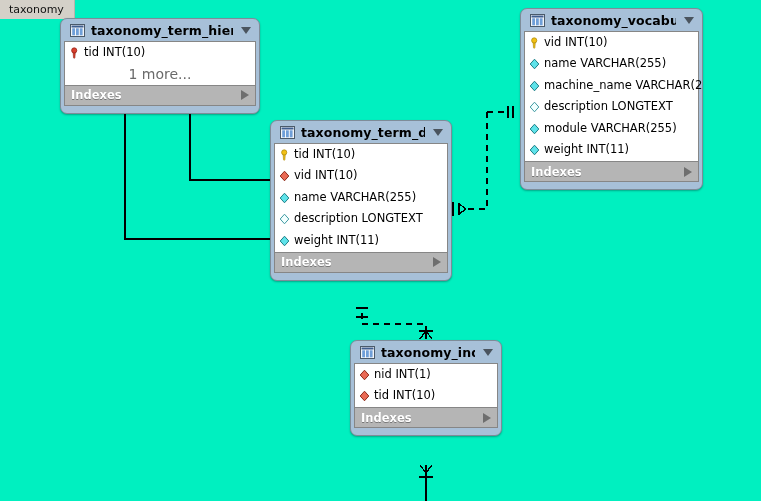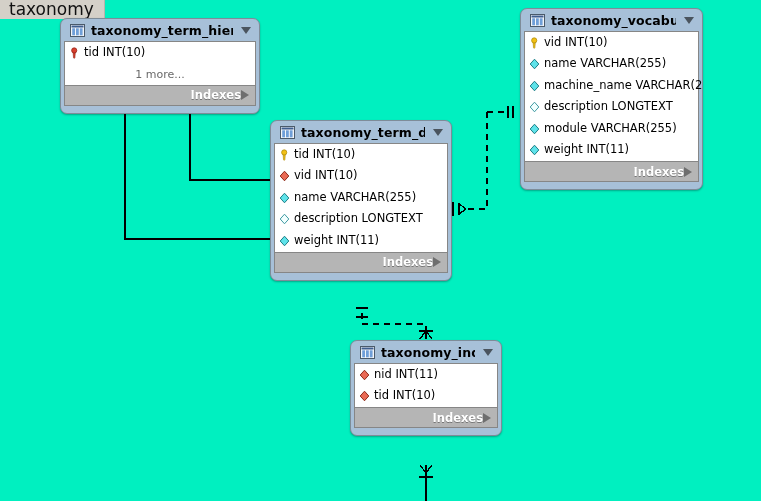--- a/index.html
+++ b/index.html
@@ -30,21 +30,21 @@
     height: 19px;
     background: #00f0c0;
   }
   .tab {
     position: absolute;
     left: 0; top: 0;
     height: 19px;
     padding: 0 10px 0 9px;
     background: #d4d0c8;
     color: #111;
-    font-size: 17px;
+    font-size: 11px;
     line-height: 19px;
     white-space: nowrap;
     border-right: 1px solid #b8b4ad;
   }
   
   #wires {
     position: absolute;
     left: 0; top: 0;
     width: 761px;
     height: 501px;
@@ -105,31 +105,31 @@
     padding-left: 4px;
     font-size: 11.5px;
     color: #000;
     white-space: nowrap;
   }
   .col .cname { line-height: 1; padding-bottom: 1px; }
   .more {
     height: 21px;
     line-height: 21px;
     text-align: center;
-    font-size: 11px;
+    font-size: 14px;
     color: #6a6a6a;
   }
   .idx {
     height: 21px;
     background: #b5b5b5;
     border: 1px solid #868686;
     box-sizing: border-box;
     display: flex;
     align-items: center;
-    justify-content: flex-end;
+    justify-content: space-between;
     padding: 0 6px 0 6px;
     color: #ffffff;
     font-weight: bold;
     font-size: 11.5px;
     text-shadow: 0 1px 0 rgba(0,0,0,.35);
   }
   .idx .arrow {
     width: 0; height: 0;
     border-top: 5px solid transparent;
     border-bottom: 5px solid transparent;
@@ -353,21 +353,21 @@
             <rect x="9.8" y="4.3" width="2.8" height="7" fill="#6f9fd8"></rect>
           </svg>
           <span class="title">taxonomy_index</span>
           <span class="caret"></span>
         </div>
         <div class="cols">
           <div class="col">
             <svg class="m" viewBox="0 0 11 12">
               <path d="M5.5,1.2 L9.8,6 L5.5,10.8 L1.2,6 Z" fill="#ea6a55" stroke="#8c2a19" stroke-width="1"></path>
             </svg>
-            <span class="cname">nid INT(11)</span>
+            <span class="cname">nid INT(1)</span>
           </div>
           <div class="col">
             <svg class="m" viewBox="0 0 11 12">
               <path d="M5.5,1.2 L9.8,6 L5.5,10.8 L1.2,6 Z" fill="#ea6a55" stroke="#8c2a19" stroke-width="1"></path>
             </svg>
             <span class="cname">tid INT(10)</span>
           </div>
         </div>
         <div class="idx">
           <span>Indexes</span>

